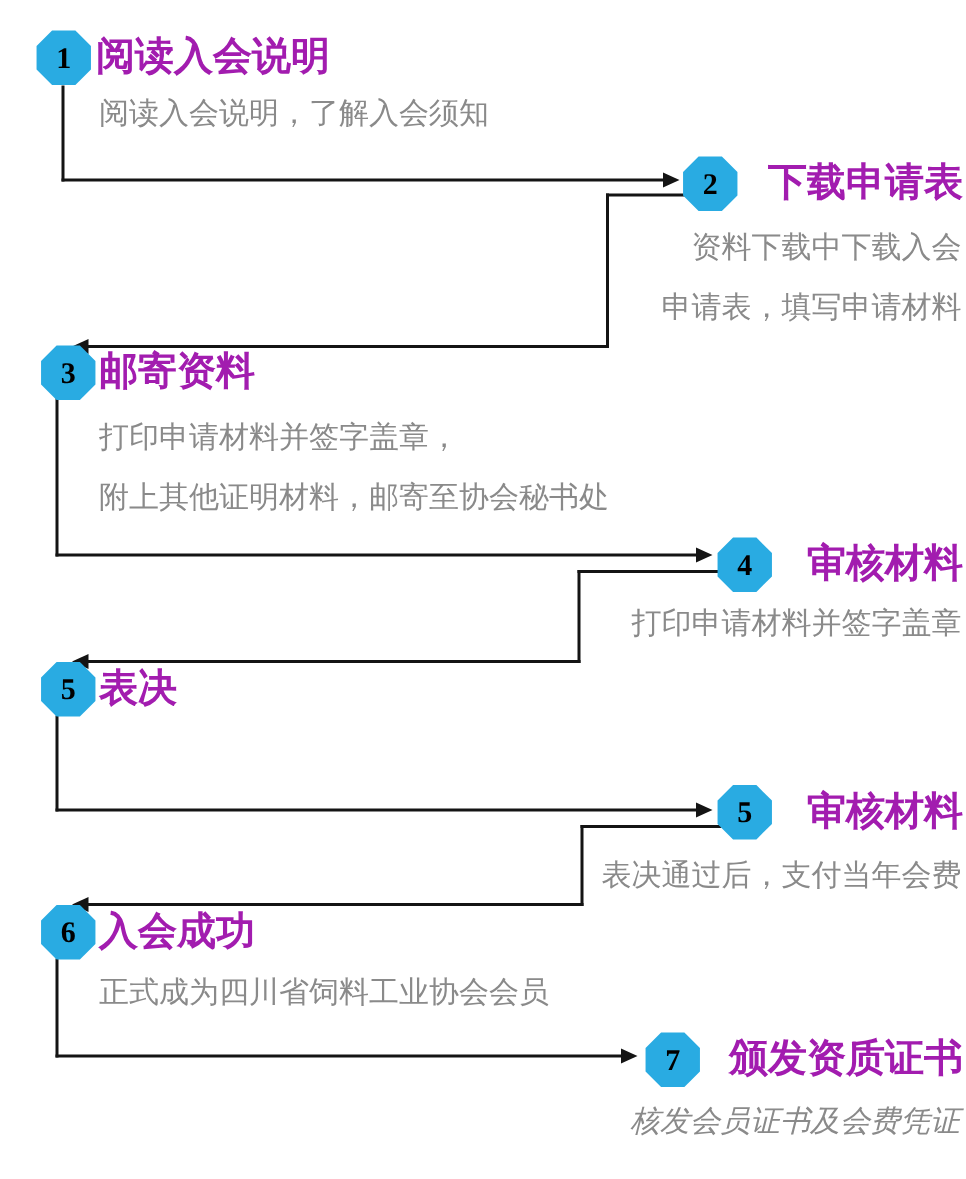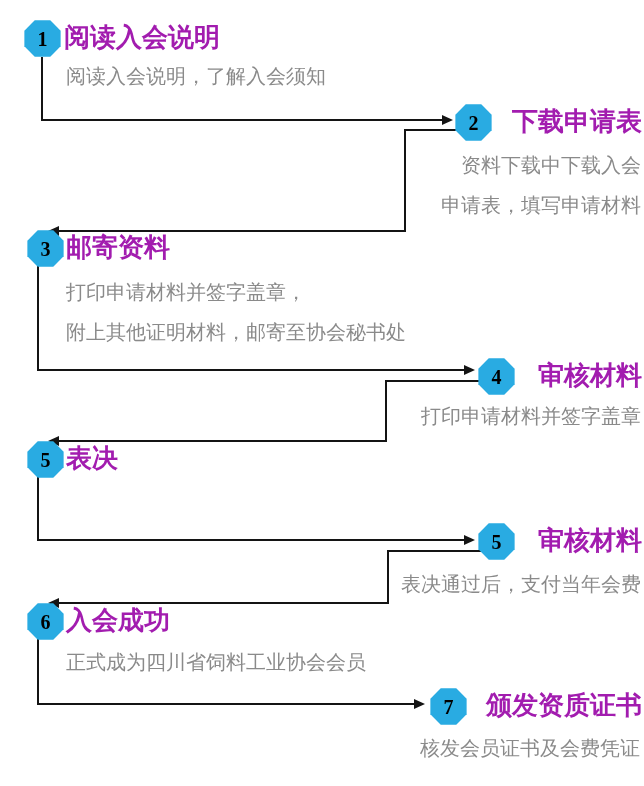--- a/index.html
+++ b/index.html
@@ -147,15 +147,15 @@
   <div class="desc" style="left:66px; top:651px;">正式成为四川省饲料工业协会会员</div>
 
   <div class="line vline" style="left:37px; top:639px; height:66px;"></div>
   <div class="line hline" style="left:37px; top:703px; width:379px;"></div>
   <div class="arrow right" style="left:414px; top:699px;"></div>
 
   <div class="oct" style="left:430px; top:688px;">
     <span class="num">7</span>
   </div>
   <div class="title" style="right:2px; top:691px;">颁发资质证书</div>
-  <div class="desc" style="right:4px; top:737px;">核发会员证书及会费凭证</div>
+  <div class="desc" style="right:4px; top:737px;font-style:italic;">核发会员证书及会费凭证</div>
 
 </div>
 
 </body></html>

